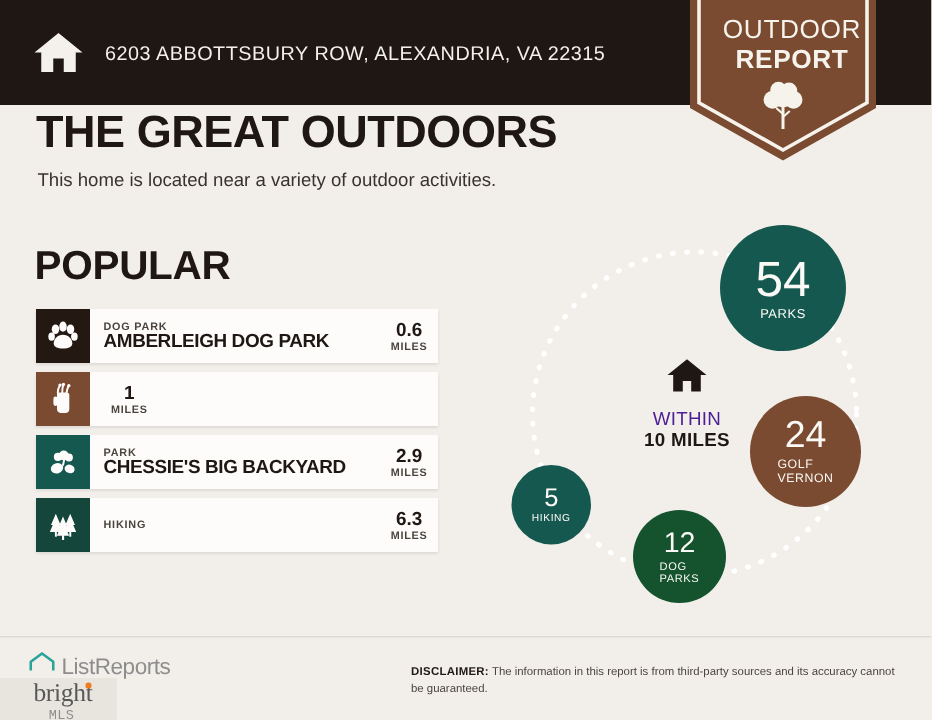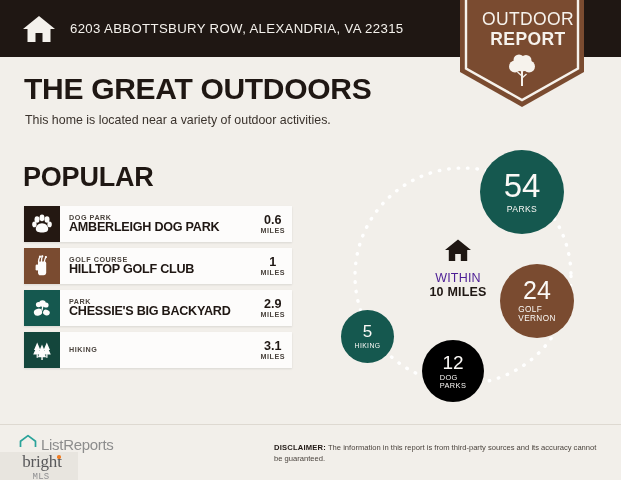--- a/index.html
+++ b/index.html
@@ -12,21 +12,21 @@
     background: #f2efea;
     font-family: "Liberation Sans", sans-serif;
     overflow: hidden;
     position: relative;
   }
 
   
   .header-bar {
     position: absolute;
     left: 0; top: 0;
-    width: 621px; height: 57px;
+    width: 621px; height: 70px;
     background: #1f1713;
     display: flex;
     align-items: center;
   }
   .header-home-icon {
     margin-left: 22px;
     width: 34px; height: 30px;
     display: block;
   }
   .header-address {
@@ -169,21 +169,21 @@
   .bubble-lbl { line-height: 1.06; display:block; letter-spacing: 0.4px; }
 
   .bub-parks { left: 162px; top: 12px; width: 84px; height: 84px; background: #15584f; }
   .bub-parks .bubble-num { font-size: 33px; }
   .bub-parks .bubble-lbl { font-size: 8.6px; margin-top: 3px; }
 
   .bub-golf { left: 182px; top: 126px; width: 74px; height: 74px; background: #7a4b30; }
   .bub-golf .bubble-num { font-size: 25px; }
   .bub-golf .bubble-lbl { font-size: 8.2px; margin-top: 3px; }
 
-  .bub-dog { left: 104px; top: 202px; width: 62px; height: 62px; background: #000000; }
+  .bub-dog { left: 104px; top: 202px; width: 62px; height: 62px; background: #14532d; }
   .bub-dog .bubble-num { font-size: 19px; }
   .bub-dog .bubble-lbl { font-size: 7.4px; margin-top: 2px; }
 
   .bub-hike { left: 23px; top: 172px; width: 53px; height: 53px; background: #15584f; }
   .bub-hike .bubble-num { font-size: 17px; }
   .bub-hike .bubble-lbl { font-size: 6.8px; margin-top: 2px; }
 
   .center-block {
     position: absolute;
     left: 88px; top: 100px;
@@ -340,24 +340,20 @@
         <path d="M10.5 6.6 C10.5 4.4 10.9 2.4 11.2 1.2" stroke="#fdfcfb" stroke-width="1.3" fill="none" stroke-linecap="round"></path>
         <path d="M13.3 7.2 C13.6 5 14.3 3 14.8 2" stroke="#fdfcfb" stroke-width="1.3" fill="none" stroke-linecap="round"></path>
         <circle cx="9" cy="1.7" r="1.1"></circle>
           <circle cx="11.3" cy="1.3" r="1.1"></circle>
           <circle cx="14.9" cy="2.1" r="1.1"></circle>
         <path d="M7 8 C7 7.1 7.7 6.6 8.6 6.6 L13.6 6.6 C14.5 6.6 15.2 7.2 15.2 8.2 L15.2 17.6 C15.2 19.2 14.2 20.3 12.6 20.3 L9.4 20.3 C7.9 20.3 7 19.2 7 17.7 Z"></path>
         <rect x="4.6" y="9.4" width="2.9" height="6.2" rx="1.4"></rect>
       </svg>
     </div>
     <div class="poi-body">
-      <span class="poi-texts">
-        <span class="poi-cat">GOLF COURSE</span>
-        <span class="poi-name">HILLTOP GOLF CLUB</span>
-      </span>
       <span class="poi-dist">
         <span class="poi-num">1</span>
         <span class="poi-unit">MILES</span>
       </span>
     </div>
   </div>
 
   <div class="poi-row">
     <div class="poi-icon" style="background:#15584f">
       <svg width="22" height="22" viewBox="0 0 22 22" fill="#fdfcfb">
@@ -390,21 +386,21 @@
         <rect x="15.2" y="15.2" width="1.3" height="3.6"></rect>
         <path d="M11 5.4 L14.3 13.2 L13 13.2 L15.1 18.2 L6.9 18.2 L9 13.2 L7.7 13.2 Z"></path>
         <rect x="10.35" y="17.8" width="1.4" height="3.2"></rect>
       </svg>
     </div>
     <div class="poi-body">
       <span class="poi-texts">
         <span class="poi-cat">HIKING</span>
       </span>
       <span class="poi-dist">
-        <span class="poi-num">3.1</span>
+        <span class="poi-num">6.3</span>
         <span class="poi-unit">MILES</span>
       </span>
     </div>
   </div>
 
 </div>
 
 <div class="diagram">
 
   <svg class="dotted-ring" width="290" height="280">

